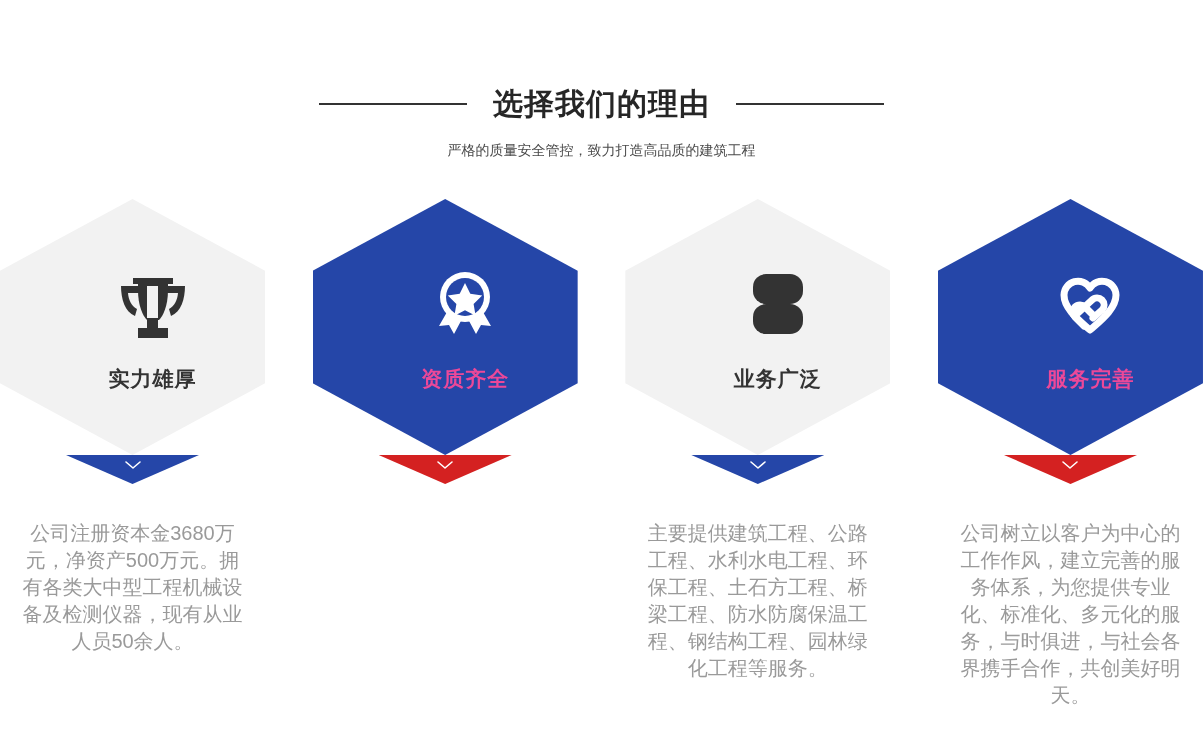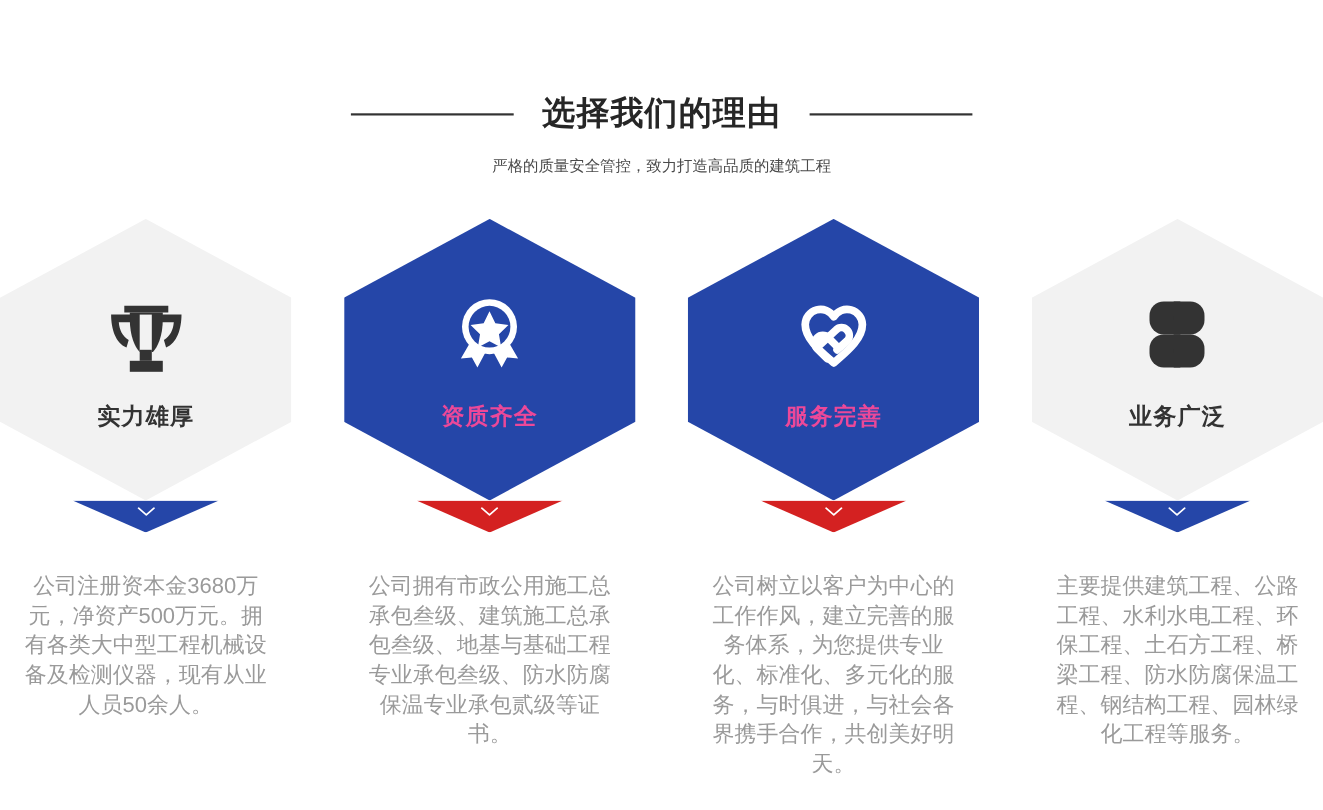--- a/index.html
+++ b/index.html
@@ -94,20 +94,21 @@
     position: absolute;
     top: 0;
     left: 0;
     width: 265px;
     height: 256px;
     display: flex;
     flex-direction: column;
     align-items: center;
     justify-content: center;
     gap: 18px;
+    padding-left: 20px;
   }
   .hex-icon {
     width: 86px;
     height: 86px;
     display: flex;
     align-items: center;
     justify-content: center;
   }
   .hex-icon svg { display: block; }
   .card-title {
@@ -206,45 +207,20 @@
           </svg>
         </span>
         <span class="card-title on-dark">资质齐全</span>
       </div>
       <div class="pointer red">
         <svg class="chev" viewBox="0 0 18 11">
           <path d="M2 2l7 6 7-6" fill="none" stroke="#ffffff" stroke-width="1.6" stroke-linecap="round" stroke-linejoin="round"></path>
         </svg>
       </div>
     </div>
-    <div class="card-desc">公司拥有市政公用施工总承包叁级、建筑施工总承包叁级、地基与基础工程专业承包叁级、防水防腐保温专业承包贰级等证书。</div>
-  </div>
-
-  <div class="card">
-    <div class="hex-wrap">
-      <div class="hex dark"></div>
-      <div class="hex-inner">
-        <span class="hex-icon">
-          <svg width="80" height="80" viewBox="0 0 80 80" aria-hidden="true">
-            <g fill="none" stroke="#ffffff" stroke-width="7" stroke-linecap="round" stroke-linejoin="round">
-              <path d="M40 66C30 57 14 45 14 31a14 14 0 0 1 26-7 14 14 0 0 1 26 7c0 14-16 26-26 35z"></path>
-              <path d="M28 49l14-13a7 7 0 0 1 10 10l-9 8"></path>
-              <path d="M34 62l-9-9a7 7 0 0 1 10-10l9 9"></path>
-            </g>
-          </svg>
-        </span>
-        <span class="card-title on-dark">服务完善</span>
-      </div>
-      <div class="pointer red">
-        <svg class="chev" viewBox="0 0 18 11">
-          <path d="M2 2l7 6 7-6" fill="none" stroke="#ffffff" stroke-width="1.6" stroke-linecap="round" stroke-linejoin="round"></path>
-        </svg>
-      </div>
-    </div>
-    <div class="card-desc">公司树立以客户为中心的工作作风，建立完善的服务体系，为您提供专业化、标准化、多元化的服务，与时俱进，与社会各界携手合作，共创美好明天。</div>
   </div>
 
   <div class="card">
     <div class="hex-wrap">
       <div class="hex light"></div>
       <div class="hex-inner">
         <span class="hex-icon">
           <svg width="80" height="80" viewBox="0 0 80 80" aria-hidden="true">
             <g fill="#333333">
               <path d="M37 38H22a13 13 0 0 1-13-13v-4a13 13 0 0 1 13-13h15z" transform="translate(6 2)"></path>
@@ -258,13 +234,37 @@
       </div>
       <div class="pointer blue">
         <svg class="chev" viewBox="0 0 18 11">
           <path d="M2 2l7 6 7-6" fill="none" stroke="#ffffff" stroke-width="1.6" stroke-linecap="round" stroke-linejoin="round"></path>
         </svg>
       </div>
     </div>
     <div class="card-desc">主要提供建筑工程、公路工程、水利水电工程、环保工程、土石方工程、桥梁工程、防水防腐保温工程、钢结构工程、园林绿化工程等服务。</div>
   </div>
 
+  <div class="card">
+    <div class="hex-wrap">
+      <div class="hex dark"></div>
+      <div class="hex-inner">
+        <span class="hex-icon">
+          <svg width="80" height="80" viewBox="0 0 80 80" aria-hidden="true">
+            <g fill="none" stroke="#ffffff" stroke-width="7" stroke-linecap="round" stroke-linejoin="round">
+              <path d="M40 66C30 57 14 45 14 31a14 14 0 0 1 26-7 14 14 0 0 1 26 7c0 14-16 26-26 35z"></path>
+              <path d="M28 49l14-13a7 7 0 0 1 10 10l-9 8"></path>
+              <path d="M34 62l-9-9a7 7 0 0 1 10-10l9 9"></path>
+            </g>
+          </svg>
+        </span>
+        <span class="card-title on-dark">服务完善</span>
+      </div>
+      <div class="pointer red">
+        <svg class="chev" viewBox="0 0 18 11">
+          <path d="M2 2l7 6 7-6" fill="none" stroke="#ffffff" stroke-width="1.6" stroke-linecap="round" stroke-linejoin="round"></path>
+        </svg>
+      </div>
+    </div>
+    <div class="card-desc">公司树立以客户为中心的工作作风，建立完善的服务体系，为您提供专业化、标准化、多元化的服务，与时俱进，与社会各界携手合作，共创美好明天。</div>
+  </div>
+
 </div>
 
 </body></html>

